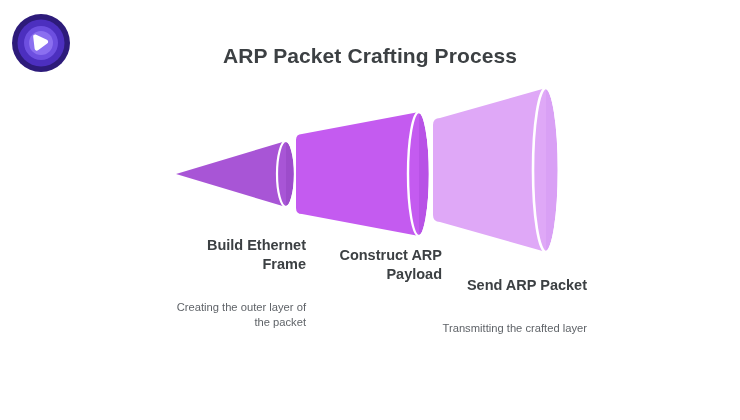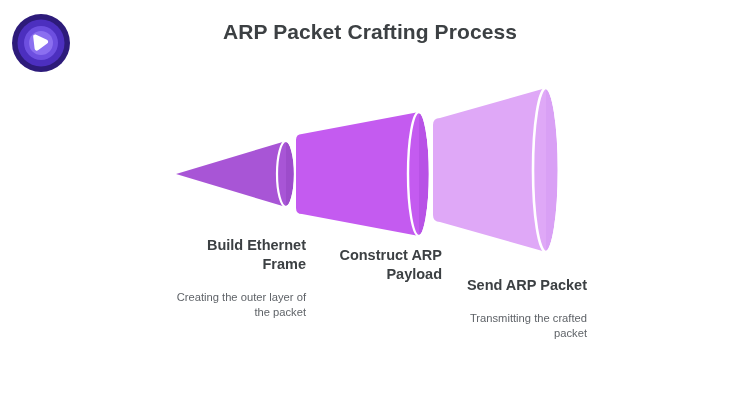--- a/index.html
+++ b/index.html
@@ -25,21 +25,21 @@
     position: absolute;
     left: 10px;
     top: 12px;
     width: 62px;
     height: 62px;
   }
   
   .title {
     position: absolute;
     left: 0;
-    top: 20px;
+    top: 44px;
     width: 740px;
     text-align: center;
     font-size: 21px;
     font-weight: bold;
     color: #3c4043;
     letter-spacing: 0.1px;
   }
   
   .funnel {
     position: absolute;
@@ -57,21 +57,21 @@
     font-size: 14.5px;
     font-weight: bold;
     color: #3c4043;
     line-height: 1.32;
   }
   .label-desc {
     font-size: 11.2px;
     font-weight: normal;
     color: #5f6368;
     line-height: 1.35;
-    margin-top: 16px;
+    margin-top: 26px;
   }
   #block-0 { left: 166px; top: 236px; width: 140px; }
   #block-1 { left: 297px; top: 246px; width: 145px; }
   #block-2 { left: 437px; top: 276px; width: 150px; }
 </style>
 </head>
 <body>
 
 <div id="canvas">
 
@@ -112,16 +112,16 @@
     <div class="label-title">Build Ethernet Frame</div>
     <div class="label-desc">Creating the outer layer of the packet</div>
   </div>
 
   <div class="label-block" id="block-1">
     <div class="label-title">Construct ARP Payload</div>
   </div>
 
   <div class="label-block" id="block-2">
     <div class="label-title">Send ARP Packet</div>
-    <div class="label-desc">Transmitting the crafted packet</div>
+    <div class="label-desc">Transmitting the crafted layer</div>
   </div>
 
 </div>
 
 </body></html>

